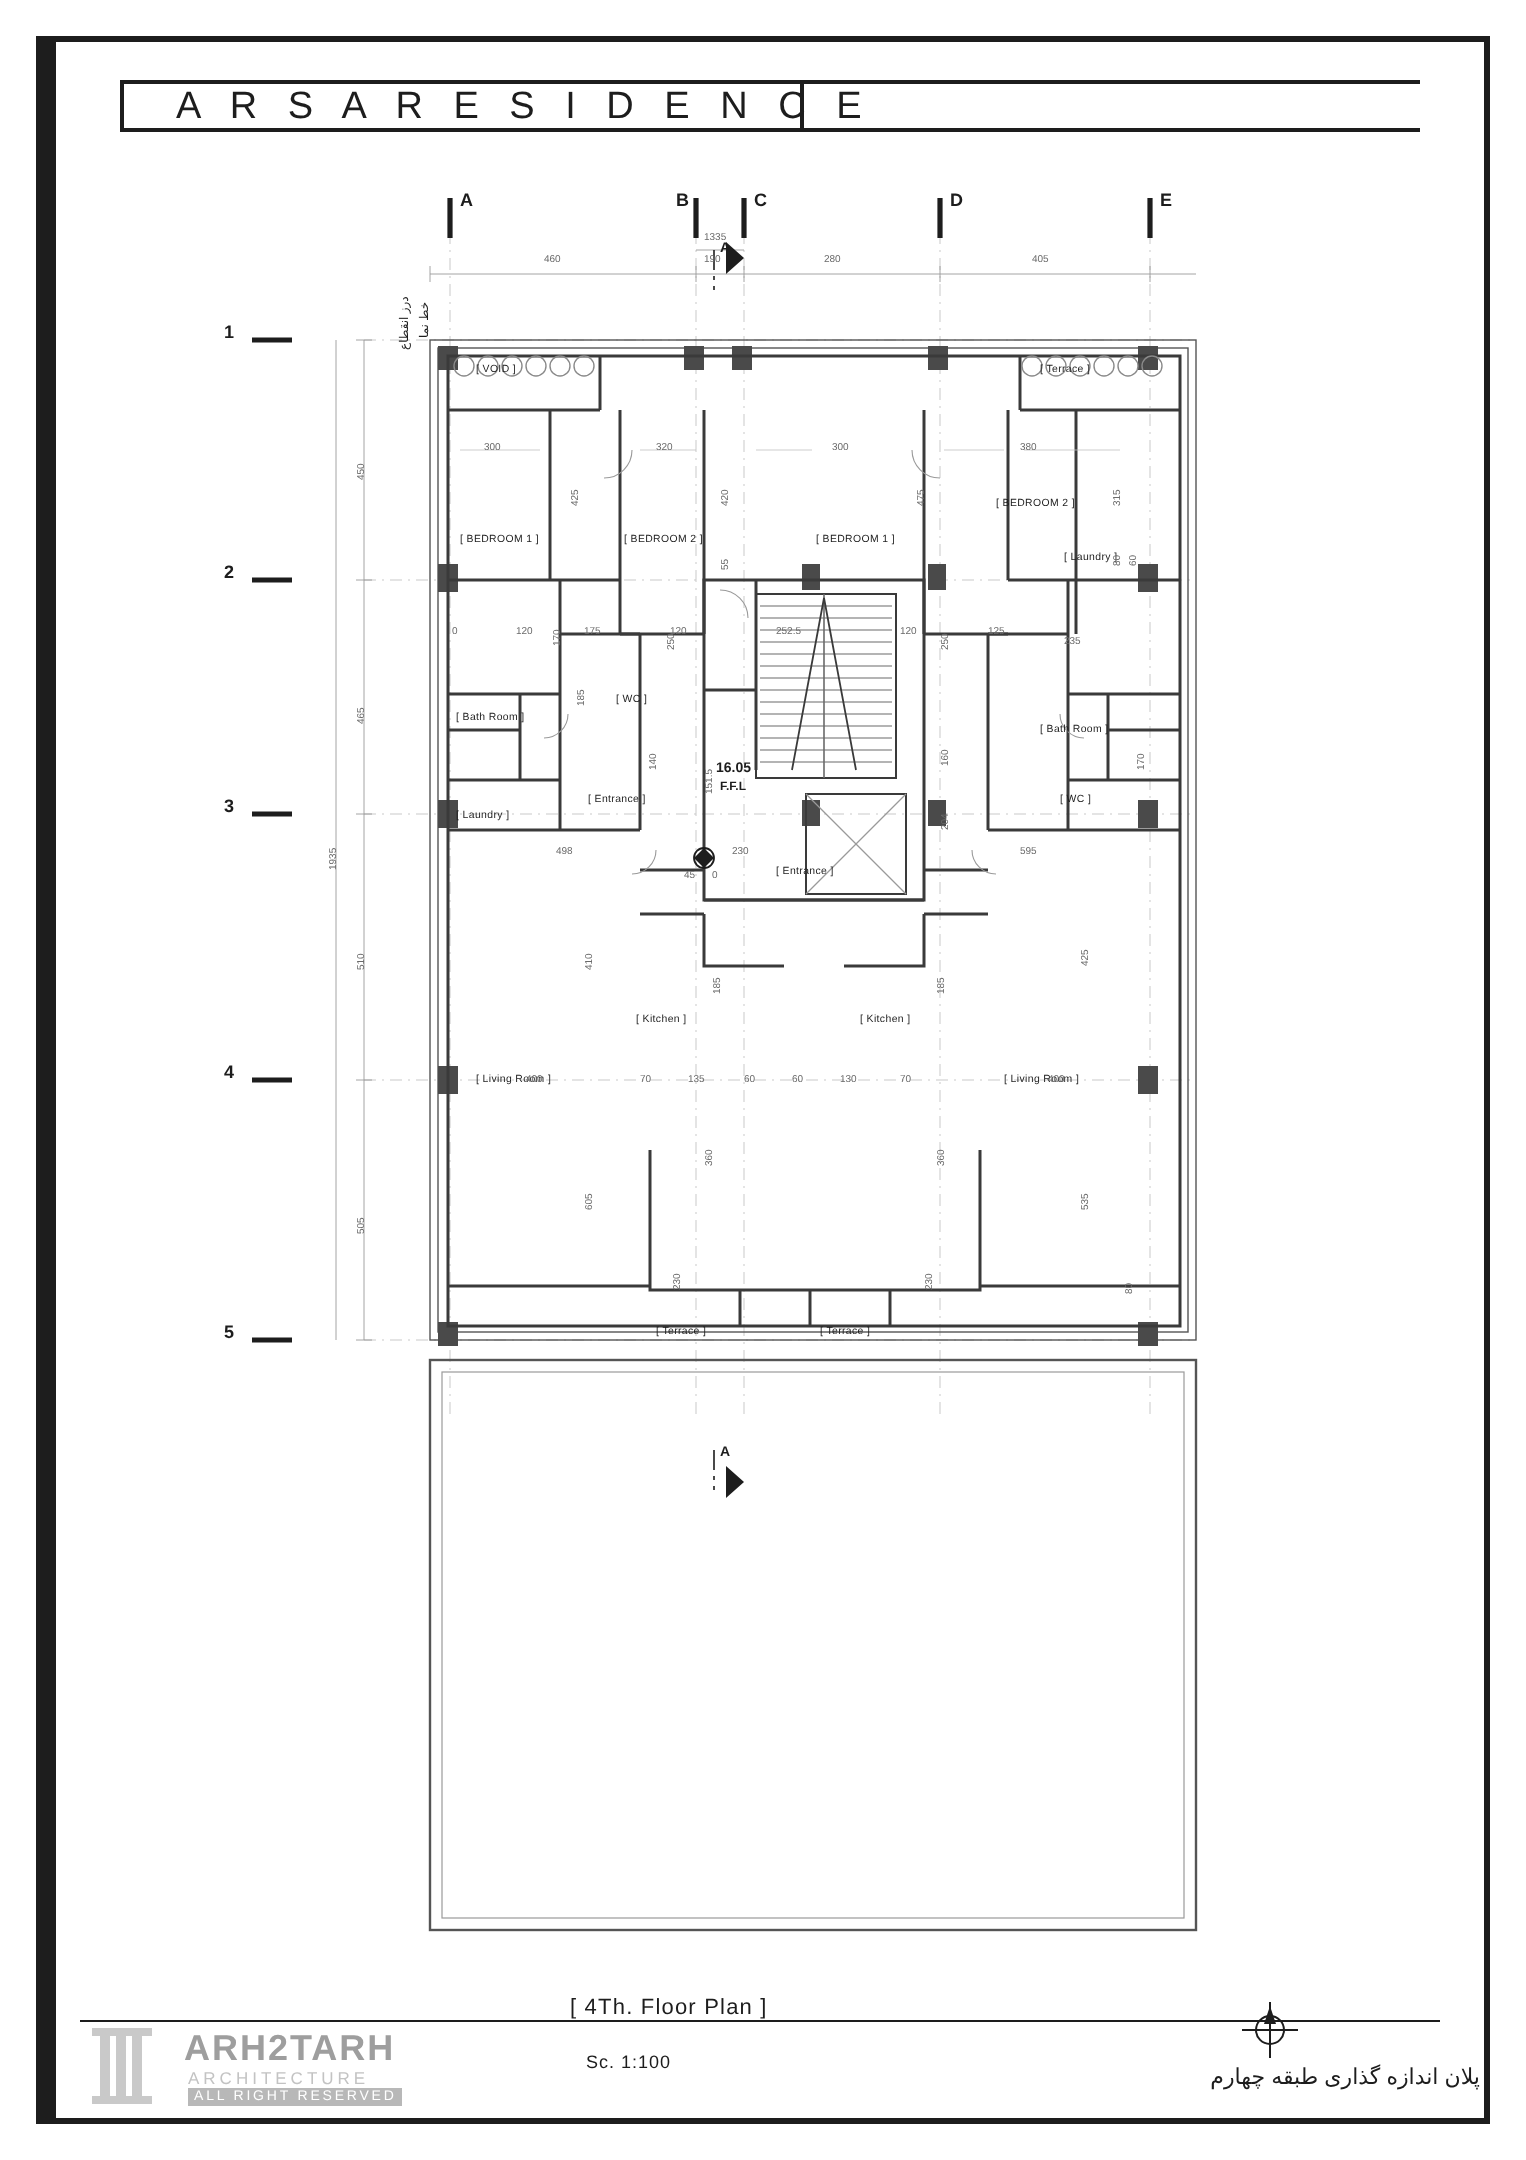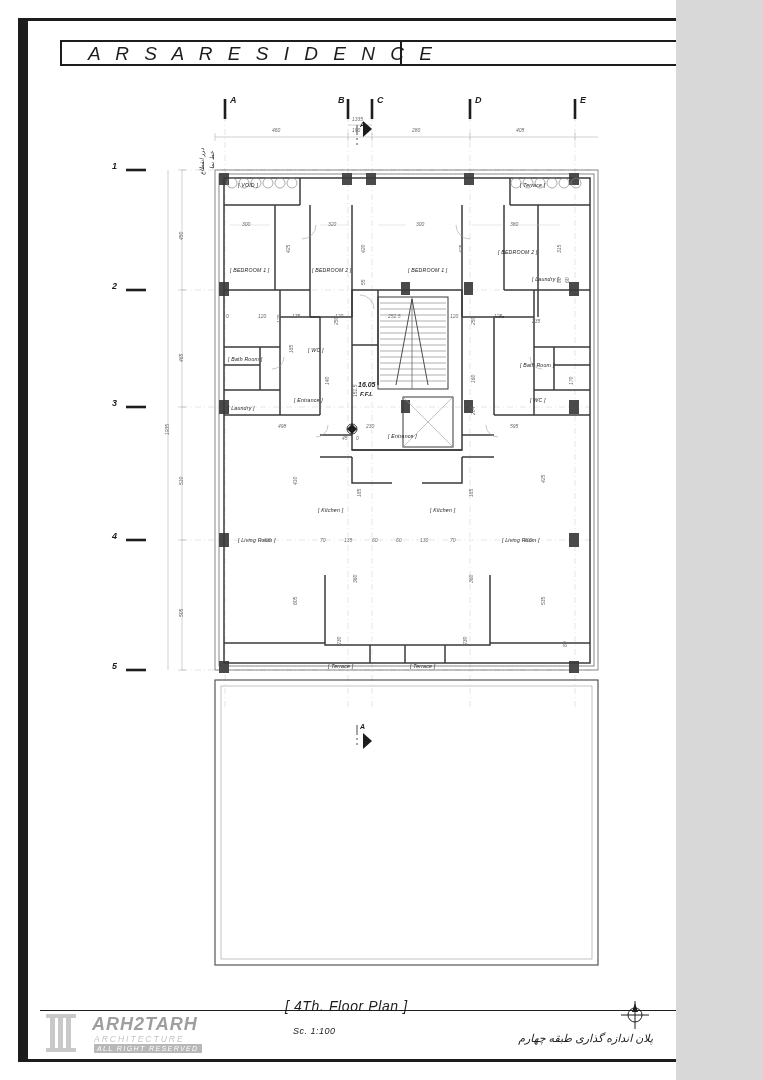--- a/index.html
+++ b/index.html
@@ -5,25 +5,24 @@
   html, body {
     margin: 0;
     padding: 0;
     background: #d8d8d8;
   }
   body {
     font-family: "Liberation Sans", sans-serif;
   }
   #sheet {
     position: relative;
-    width: 676px;
+    width: 763px;
     height: 1080px;
     background: #ffffff;
     overflow: hidden;
-    font-style: italic;
   }
   
   .frame-left {
     position: absolute;
     left: 18px; top: 18px;
     width: 10px; height: 1044px;
     background: #1d1d1d;
   }
   .frame-top {
     position: absolute;
@@ -123,21 +122,21 @@
   
   .bottom-rule {
     position: absolute;
     left: 40px; top: 1010px;
     width: 680px; height: 1px;
     background: #1d1d1d;
   }
   .plan-name {
     position: absolute;
     left: 285px; top: 998px;
-    font-size: 14px;
+    font-size: 11px;
     color: #1d1d1d;
     letter-spacing: .6px;
   }
   .scale-text {
     position: absolute;
     left: 293px; top: 1026px;
     font-size: 9px;
     color: #1d1d1d;
     letter-spacing: .5px;
   }

